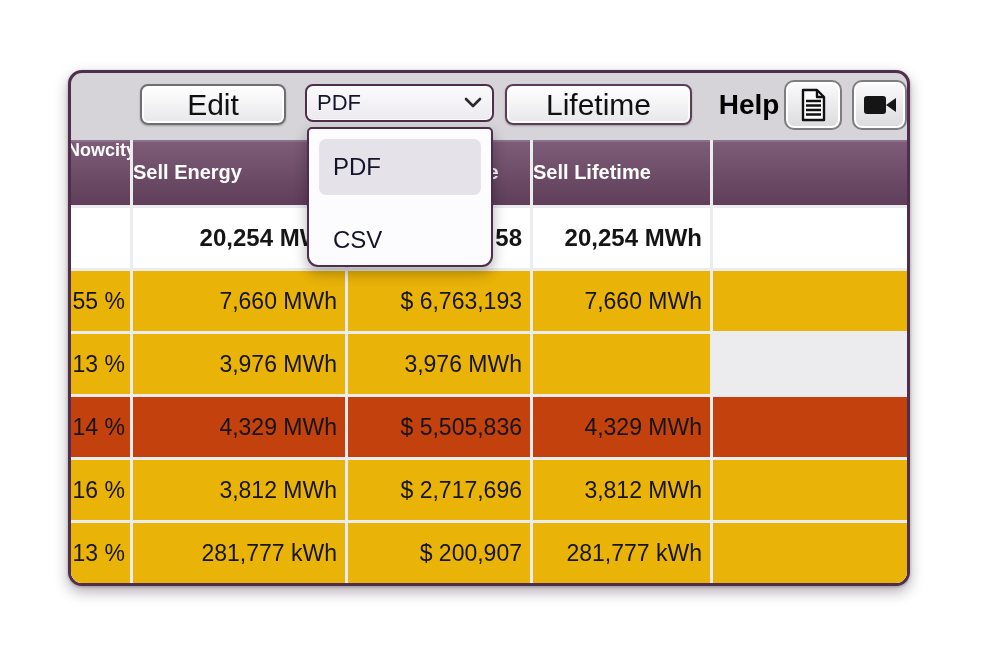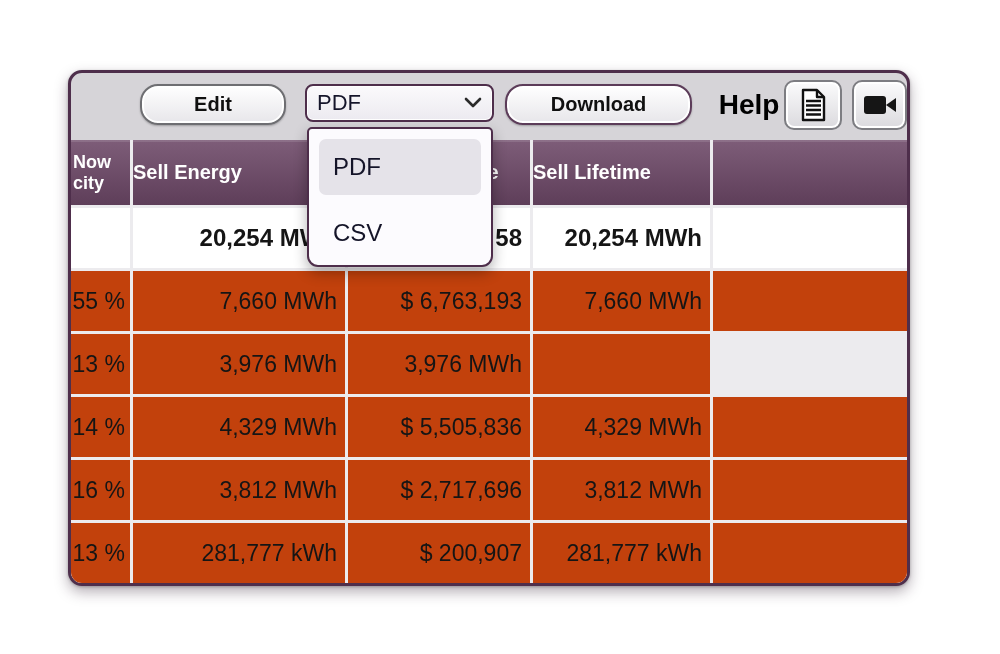--- a/index.html
+++ b/index.html
@@ -4,23 +4,23 @@
 <style>
   html,body{margin:0;padding:0;background:#ffffff;}
   .screen{position:relative;width:1000px;height:654px;background:#ffffff;overflow:hidden;
           font-family:"Liberation Sans",sans-serif;}
   
   .panel{position:absolute;left:68px;top:70px;width:842px;height:516px;box-sizing:border-box;
          border:3px solid #4e2e4b;border-radius:14px;background:#d6d4d8;overflow:hidden;
          box-shadow:0 6px 14px rgba(45,25,45,.35),0 1px 3px rgba(0,0,0,.25);}
   .panel > *{position:absolute;}
   
-  .btn{box-sizing:border-box;border:2px solid #6e6e72;border-radius:18px;
+  .btn{box-sizing:border-box;border:2px solid #6e6e72;border-radius:8px;
        background:linear-gradient(#ffffff,#e7e6ea);display:flex;align-items:center;justify-content:center;
-       font-size:20px;font-weight:bold;color:#101010;cursor:pointer;
+       font-size:30px;font-weight:normal;color:#101010;cursor:pointer;
        box-shadow:inset 0 0 0 2px #ffffff,0 1px 2px rgba(0,0,0,.25);}
   .btn-edit{left:69px;top:11px;width:146px;height:41px;}
   .btn-download{left:434px;top:11px;width:187px;height:41px;border-color:#5c3c59;}
   .fmt-select{left:234px;top:11px;width:189px;height:38px;box-sizing:border-box;
        border:2px solid #4e2e4b;border-radius:8px;background:linear-gradient(#fbfafc,#eceaf0);
        display:flex;align-items:center;padding:0 10px;font-size:22px;color:#15152a;cursor:pointer;
        box-shadow:inset 0 0 0 1px #ffffff;}
   .fmt-select .val{flex:1;text-align:left;}
   .help-label{left:641px;top:10px;width:74px;height:44px;line-height:44px;font-size:28px;
        font-weight:bold;color:#000;text-align:center;}
@@ -29,34 +29,34 @@
        box-shadow:inset 0 0 0 2px #ffffff;cursor:pointer;}
   .icon-doc{left:713px;top:7px;width:58px;height:50px;}
   .icon-video{left:781px;top:7px;width:55px;height:50px;}
   
   .dropdown-menu{left:236px;top:54px;width:186px;height:140px;box-sizing:border-box;z-index:30;
        border:2px solid #4e2e4b;border-radius:5px 5px 11px 11px;background:#fcfbfe;
        box-shadow:0 6px 14px rgba(0,0,0,.3);}
   .menu-item{margin:0 10px;height:56px;display:flex;align-items:center;padding-left:14px;
        font-size:24px;color:#141428;border-radius:7px;cursor:pointer;}
   .menu-item.hl{margin-top:10px;background:#e5e3e9;}
-  .menu-item.plain{margin-top:17px;height:42px;}
+  .menu-item.plain{margin-top:24px;height:42px;}
   
   .table-wrap{left:0;top:67px;width:836px;height:443px;background:#ecebee;}
   .trow{display:grid;grid-template-columns:59px 212px 182px 177px 194px;column-gap:3px;}
   .thead{height:65px;}
   .h-cell{background:linear-gradient(#7e5d79,#5e3e59);color:#ffffff;font-weight:bold;font-size:20px;
        display:flex;align-items:center;justify-content:flex-start;overflow:hidden;
        box-shadow:inset 0 2px 0 rgba(255,255,255,.12);}
   .h-capacity{justify-content:flex-start;padding-left:2px;font-size:18px;line-height:21px;
-       flex-direction:column;align-items:flex-start;justify-content:center;}
+       flex-direction:row;align-items:flex-start;justify-content:center;}
   .h-revenue span{transform:translateX(26px);white-space:nowrap;}
   .drow{height:60px;margin-top:3px;}
   .cell{display:flex;align-items:center;justify-content:flex-end;padding-right:8px;box-sizing:border-box;
-       font-size:23px;color:#151515;background:#c2410c;white-space:nowrap;overflow:hidden;}
+       font-size:23px;color:#151515;background:#eab308;white-space:nowrap;overflow:hidden;}
   .cell.pct{padding-right:5px;}
   .totals .cell{background:#ffffff;font-weight:bold;font-size:24px;}
   .hl-row .cell{background:#c2410c;}
 </style>
 </head>
 <body>
 
 <div class="screen">
   <div class="panel">
 
@@ -67,21 +67,21 @@
     <div class="fmt-select">
       <span class="val">PDF</span>
       <span style="display:flex;">
         <svg width="18" height="12" viewBox="0 0 18 12">
             <polyline points="2,2 9,9 16,2" fill="none" stroke="#2a2a2a" stroke-width="2.6" stroke-linecap="round" stroke-linejoin="round"></polyline>
           </svg>
       </span>
     </div>
 
     <div class="btn btn-download">
-      <span>Download</span>
+      <span>Lifetime</span>
     </div>
 
     <div class="help-label">Help</div>
 
     <div class="icon-btn icon-doc">
       <span style="display:flex;">
         <svg width="28" height="34" viewBox="0 0 28 34">
           <path d="M4 2 h14 l7 7 v23 h-21 z" fill="#ffffff" stroke="#111" stroke-width="2.4" stroke-linejoin="round"></path>
           <path d="M18 2 v7 h7" fill="none" stroke="#111" stroke-width="2.4" stroke-linejoin="round"></path>
           <line x1="7" y1="13" x2="22" y2="13" stroke="#111" stroke-width="2.4"></line>

